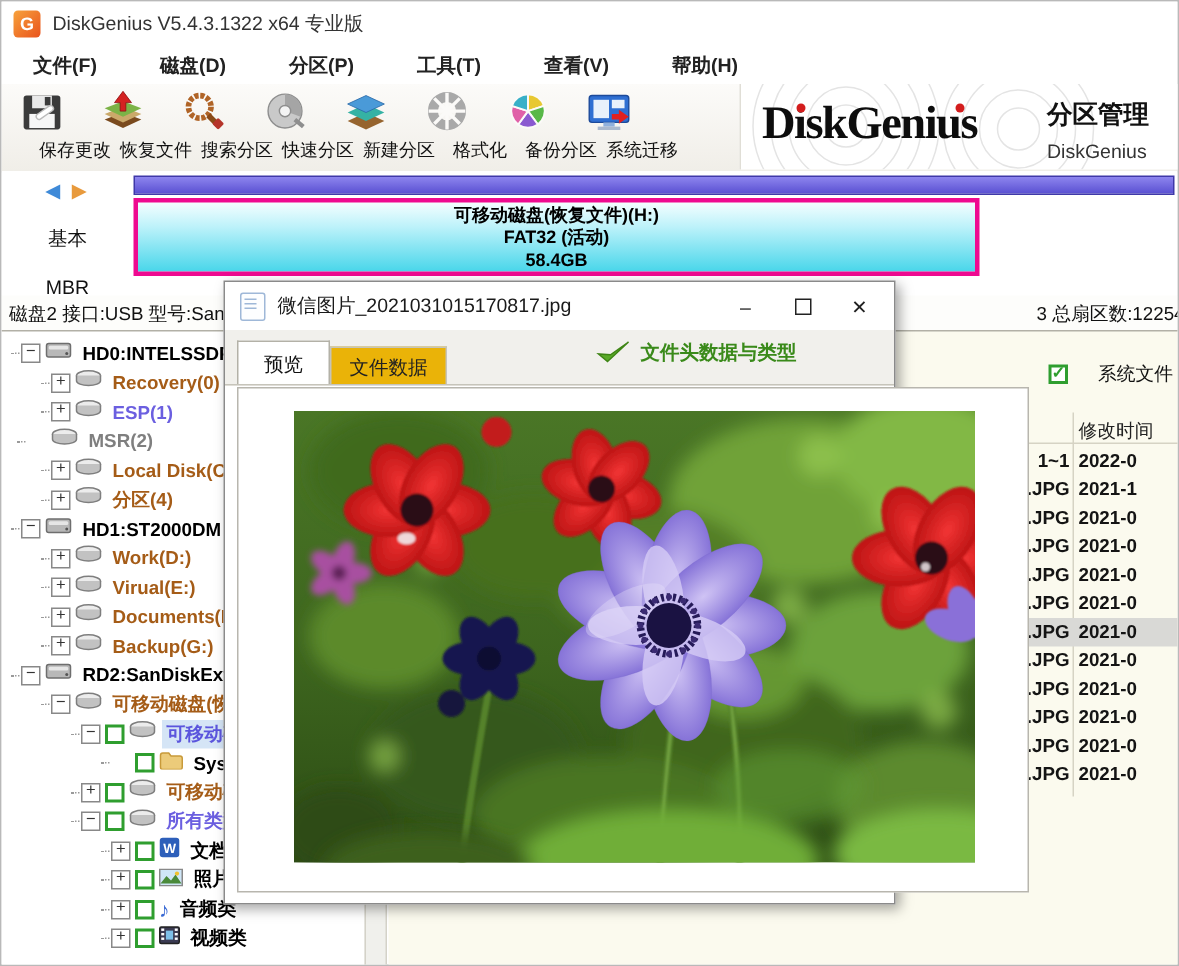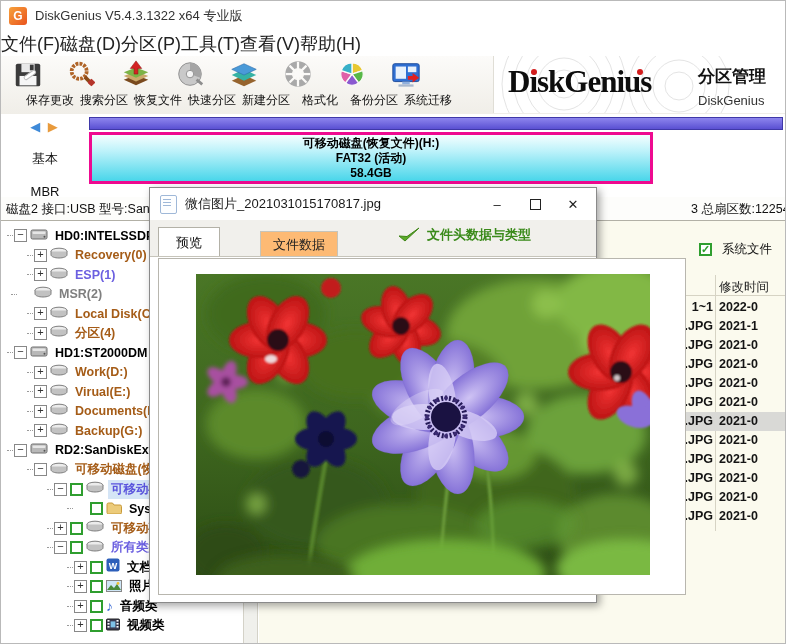--- a/index.html
+++ b/index.html
@@ -6,21 +6,21 @@
   #screen{position:relative;width:786px;height:644px;overflow:hidden;background:#fff;
     font-family:"Liberation Sans",sans-serif;color:#111;box-sizing:border-box;border:1px solid #b9b9b9;}
   
   .titlebar{position:absolute;left:0;top:0;width:100%;height:30px;background:#fff;display:flex;align-items:center;}
   .appicon{width:18px;height:18px;margin:0 8px 0 8px;border-radius:3px;
     background:linear-gradient(135deg,#f7a23c,#e9531d);color:#fff;font-weight:bold;font-size:12px;
     display:flex;align-items:center;justify-content:center;}
   .apptitle{font-size:13px;color:#333;}
   
   .menubar{position:absolute;left:0;top:30px;width:100%;height:25px;display:flex;align-items:center;background:#fff;}
-  .menu-item{font-size:18px;color:#222;padding:3px 0;cursor:default;}
+  .menu-item{font-size:13px;color:#222;padding:3px 21px;cursor:default;font-weight:bold;}
   
   .toolbar{position:absolute;left:0;top:55px;width:100%;height:58px;
     background:linear-gradient(#fcfbf9,#f0eee8);border-bottom:1px solid #c9c7bd;display:flex;}
   .tbtn{width:54px;height:56px;display:flex;flex-direction:column;align-items:center;justify-content:flex-start;padding-top:3px;box-sizing:border-box;}
   .tbtn svg{width:32px;height:32px;}
   .tlab{font-size:12px;color:#111;white-space:nowrap;margin-top:1px;margin-left:44px;}
   .brand{position:absolute;left:492px;top:55px;width:294px;height:57px;background:#fff;overflow:hidden;border-left:1px solid #e0ded6;}
   .brand svg.swirl{position:absolute;left:0;top:0;}
   .logotype{position:absolute;left:14px;top:8px;font-family:"Liberation Serif",serif;font-weight:bold;
     font-size:31px;letter-spacing:-1px;color:#0d0d0d;}
@@ -46,21 +46,21 @@
   .status-right{position:absolute;left:690px;top:4px;width:96px;font-size:12.5px;color:#111;white-space:nowrap;overflow:hidden;}
   
   .treepanel{position:absolute;left:0;top:219px;width:242px;height:425px;background:#fff;
     border-top:1px solid #b2b0a6;overflow:hidden;padding-top:5px;box-sizing:border-box;}
   .vscroll{position:absolute;left:242px;top:219px;width:15px;height:425px;background:#f0f0ec;border:1px solid #d4d2c8;box-sizing:border-box;}
   .vthumb{position:absolute;left:1px;top:3px;width:11px;height:150px;background:#c9c8c0;border:1px solid #a8a79e;}
   .filepanel{position:absolute;left:258px;top:219px;width:528px;height:425px;background:#fbfaee;border-top:1px solid #b2b0a6;}
   .filter-row{position:absolute;left:698px;top:240px;display:flex;align-items:center;}
   .gcheck{width:13px;height:13px;border:2px solid #2f9e2f;background:#fff;box-sizing:border-box;
     color:#2f9e2f;font-size:11px;line-height:9px;font-weight:bold;text-align:center;}
-  .filter-lab{font-size:12.5px;margin-left:10px;color:#111;}
+  .filter-lab{font-size:12.5px;margin-left:20px;color:#111;}
   .col-header{position:absolute;left:718px;top:278px;font-size:12.5px;color:#222;}
   .col-divider{position:absolute;left:714px;top:274px;width:1px;height:256px;background:#d6d3c4;}
   .header-line{position:absolute;left:640px;top:294px;width:146px;height:1px;background:#d6d3c4;}
   #filerows{position:absolute;left:600px;top:297px;width:186px;}
   .frow{position:relative;height:19px;font-size:12.5px;font-weight:600;color:#141414;}
   .frow.hl{background:#d9d9d6;}
   .f-name{position:absolute;right:74px;top:2px;white-space:nowrap;}
   .f-date{position:absolute;left:118px;top:2px;white-space:nowrap;}
   
   .titem{display:flex;align-items:center;height:19.5px;white-space:nowrap;}
@@ -80,21 +80,21 @@
   .dtitle{position:absolute;left:0;top:0;width:100%;height:32px;background:#fff;display:flex;align-items:center;}
   .dicon{width:15px;height:17px;border:1px solid #9fb8d8;border-radius:2px;margin:0 8px 0 10px;position:relative;background:#fdfeff;}
   .dicon:before{content:"";position:absolute;left:2px;top:3px;width:8px;height:1px;background:#9fb8d8;box-shadow:0 3px 0 #9fb8d8,0 6px 0 #9fb8d8;}
   .dtitle-text{font-size:13px;color:#1a1a1a;}
   .dctrls{position:absolute;right:4px;top:0;height:32px;display:flex;}
   .dctrl{width:38px;height:32px;display:flex;align-items:center;justify-content:center;font-size:13px;color:#222;}
   .maxbox{width:9px;height:9px;border:1px solid #222;}
   .dtabs{position:absolute;left:0;top:32px;width:100%;height:36px;background:#f1f0ec;border-bottom:1px solid #c6c4ba;}
   .tab{position:absolute;bottom:0;font-size:13px;color:#111;text-align:center;box-sizing:border-box;}
   .tab.active{left:8px;width:62px;height:29px;background:#fff;border:1px solid #b3b1a7;border-bottom:none;padding-top:6px;}
-  .tab.inactive{left:70px;width:78px;height:25px;border:1px solid #c6c4ba;border-bottom:none;background:#fdba74;padding-top:4px;color:#222;margin-left:40px;}
+  .tab.inactive{left:70px;width:78px;height:25px;border:1px solid #c6c4ba;border-bottom:none;background:#eab308;padding-top:4px;color:#222;}
   .dstatus{position:absolute;left:247px;top:38px;display:flex;align-items:center;}
   .dstatus-text{font-size:13px;font-weight:bold;color:#3a8a1a;margin-left:6px;}
   .preview{position:absolute;left:8px;top:70px;width:528px;height:337px;background:#fff;border:1px solid #b8b6ae;box-sizing:border-box;}
   .photo{position:absolute;left:37px;top:15px;width:454px;height:301px;}
 </style>
 </head>
 <body>
 
 <div id="screen">
 
@@ -118,34 +118,34 @@
         <rect x="4" y="5" width="26" height="24" rx="2" fill="#3b3b3b"></rect>
         <rect x="10" y="5" width="14" height="9" fill="#e9e9e9"></rect>
           <rect x="19" y="6" width="4" height="6" fill="#3b3b3b"></rect>
         <rect x="8" y="18" width="18" height="10" fill="#f6f6f6"></rect>
         <rect x="12" y="15" width="14" height="4" rx="2" transform="rotate(-35 19 17)" fill="#fff" stroke="#bbb"></rect>
       </svg>
       <span class="tlab">保存更改</span>
     </div>
     <div class="tbtn">
       <svg viewBox="0 0 34 34">
-        <circle cx="14" cy="13" r="8" fill="none" stroke="#b06427" stroke-width="4" stroke-dasharray="3 1.2"></circle>
-        <line x1="20" y1="19" x2="27" y2="26" stroke="#8a4a17" stroke-width="4"></line>
-        <rect x="24" y="22" width="6" height="6" rx="1" transform="rotate(45 27 25)" fill="#b5342a"></rect>
-      </svg>
-      <span class="tlab">搜索分区</span>
-    </div>
-    <div class="tbtn">
-      <svg viewBox="0 0 34 34">
         <path d="M4 22 L17 17 30 22 17 28 Z" fill="#7a4a1e"></path>
         <path d="M4 18 L17 13 30 18 17 24 Z" fill="#caa96a"></path>
         <path d="M4 14 L17 9 30 14 17 20 Z" fill="#7cb347"></path>
         <path d="M17 2 l6 8 h-4 v6 h-4 v-6 h-4 z" fill="#d42222" stroke="#8f1212" stroke-width=".6"></path>
       </svg>
       <span class="tlab">恢复文件</span>
+    </div>
+    <div class="tbtn">
+      <svg viewBox="0 0 34 34">
+        <circle cx="14" cy="13" r="8" fill="none" stroke="#b06427" stroke-width="4" stroke-dasharray="3 1.2"></circle>
+        <line x1="20" y1="19" x2="27" y2="26" stroke="#8a4a17" stroke-width="4"></line>
+        <rect x="24" y="22" width="6" height="6" rx="1" transform="rotate(45 27 25)" fill="#b5342a"></rect>
+      </svg>
+      <span class="tlab">搜索分区</span>
     </div>
     <div class="tbtn">
       <svg viewBox="0 0 34 34">
         <circle cx="17" cy="16" r="12" fill="#c9c9c9" stroke="#8e8e8e"></circle>
         <path d="M17 4 a12 12 0 0 1 11 16 L17 16 Z" fill="#a5a5a5"></path>
         <circle cx="17" cy="16" r="4" fill="#f4f4f4" stroke="#8e8e8e"></circle>
         <path d="M24 22 l6 5" stroke="#8e8e8e" stroke-width="3"></path>
       </svg>
       <span class="tlab">快速分区</span>
     </div>

